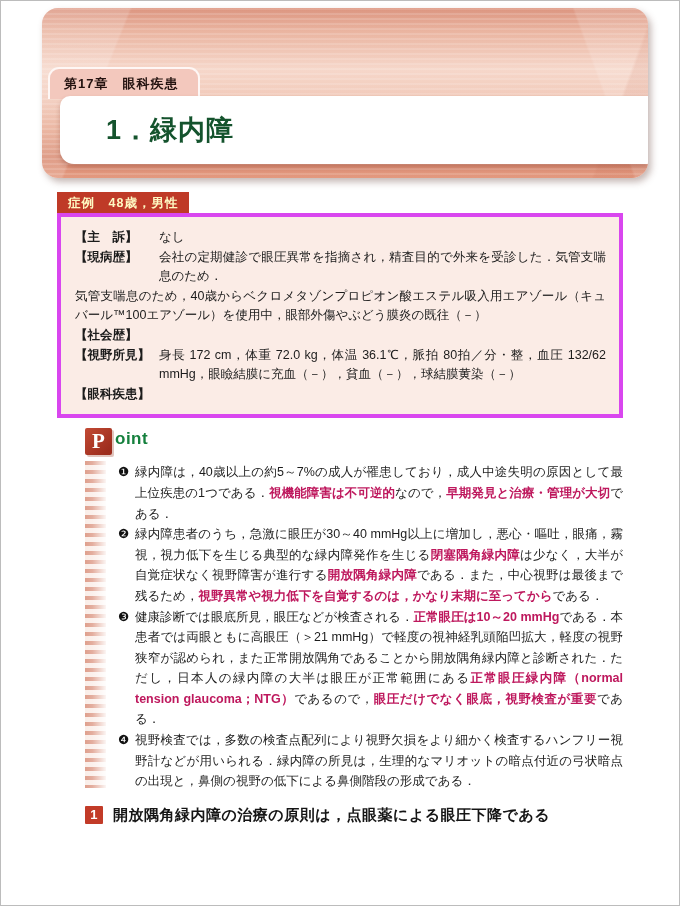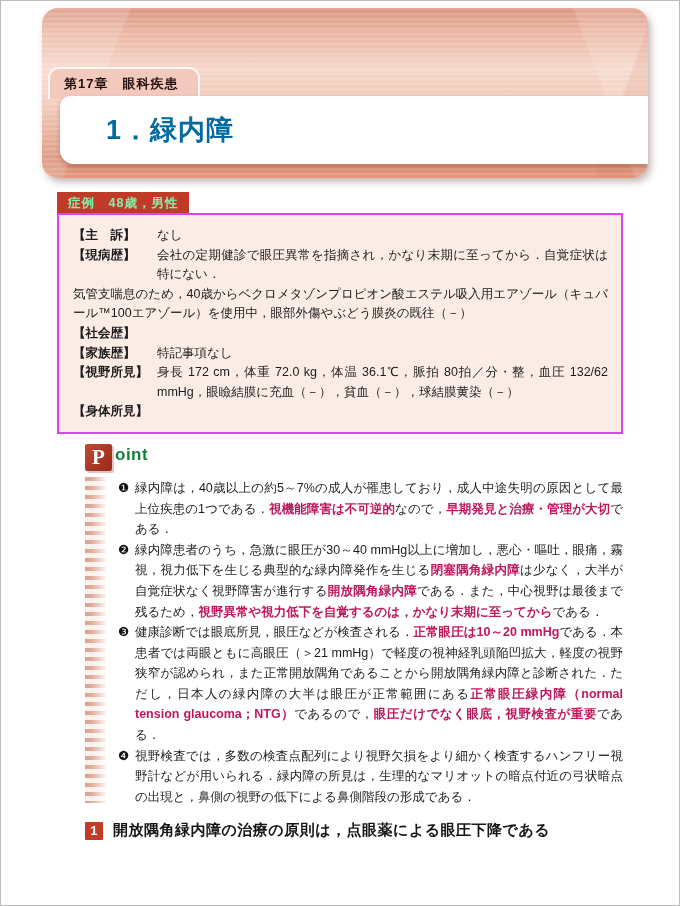--- a/index.html
+++ b/index.html
@@ -33,33 +33,33 @@
     border-bottom:none; border-radius:11px 11px 0 0;
     background:#f3c8bd; display:flex; align-items:center;
     font-size:13px; font-weight:bold; color:#241310; letter-spacing:1px;
   }
   .title-band {
     position:absolute; left:18px; top:88px; right:0; height:68px; z-index:3;
     background:#ffffff; border-radius:10px 0 0 14px;
     box-shadow: 0 3px 5px rgba(120,50,35,0.30);
     display:flex; align-items:center;
   }
-  .page-title { font-size:27px; font-weight:bold; color:#0369a1; padding-left:46px; letter-spacing:1px; }
+  .page-title { font-size:27px; font-weight:bold; color:#14532d; padding-left:46px; letter-spacing:1px; }
 
   
   .content { position:absolute; left:57px; top:192px; width:566px; }
 
   
   .case-label {
-    display:inline-block; background:#bf3a27; color:#86efac;
+    display:inline-block; background:#bf3a27; color:#fef9c3;
     font-size:12.5px; font-weight:bold; letter-spacing:1px;
     padding:3px 11px 2px; line-height:16px;
   }
   .case-box {
-    border:2px solid #d946ef; background:#fbece6;
+    border:4px solid #d946ef; background:#fbece6;
     padding:11px 13px 10px 14px;
   }
   .case-row { display:flex; font-size:12.5px; line-height:19.6px; }
   .case-term { flex:0 0 84px; font-weight:bold; white-space:nowrap; }
   .case-desc { flex:1; text-align:justify; }
 
   
   .point { position:relative; margin:10px 0 0 28px; }
   .point-stripes {
     position:absolute; left:0; top:33px; width:21px; bottom:4px;
@@ -110,38 +110,34 @@
 
     
     <div class="case-label">症例　48歳，男性</div>
     <div class="case-box">
       <div class="case-row">
         <span class="case-term">【主　訴】</span>
         <span class="case-desc">なし</span>
       </div>
       <div class="case-row">
         <span class="case-term">【現病歴】</span>
-        <span class="case-desc">会社の定期健診で眼圧異常を指摘され，かなり末期に至ってから．自覚症状は特にない．</span>
+        <span class="case-desc">会社の定期健診で眼圧異常を指摘され，精査目的で外来を受診した．気管支喘息のため．</span>
       </div>
       <div class="case-row">
         <span class="case-desc">気管支喘息のため，40歳からベクロメタゾンプロピオン酸エステル吸入用エアゾール（キュバール™100エアゾール）を使用中，眼部外傷やぶどう膜炎の既往（－）</span>
       </div>
       <div class="case-row">
         <span class="case-term">【社会歴】</span>
       </div>
       <div class="case-row">
-        <span class="case-term">【家族歴】</span>
-        <span class="case-desc">特記事項なし</span>
-      </div>
-      <div class="case-row">
         <span class="case-term">【視野所見】</span>
         <span class="case-desc">身長 172 cm，体重 72.0 kg，体温 36.1℃，脈拍 80拍／分・整，血圧 132/62 mmHg，眼瞼結膜に充血（－），貧血（－），球結膜黄染（－）</span>
       </div>
       <div class="case-row">
-        <span class="case-term">【身体所見】</span>
+        <span class="case-term">【眼科疾患】</span>
       </div>
     </div>
 
     
     <div class="point">
       <div class="point-stripes"></div>
       <div class="point-head">
         <span class="p-box">P</span>
         <span class="p-rest">oint</span>
       </div>

